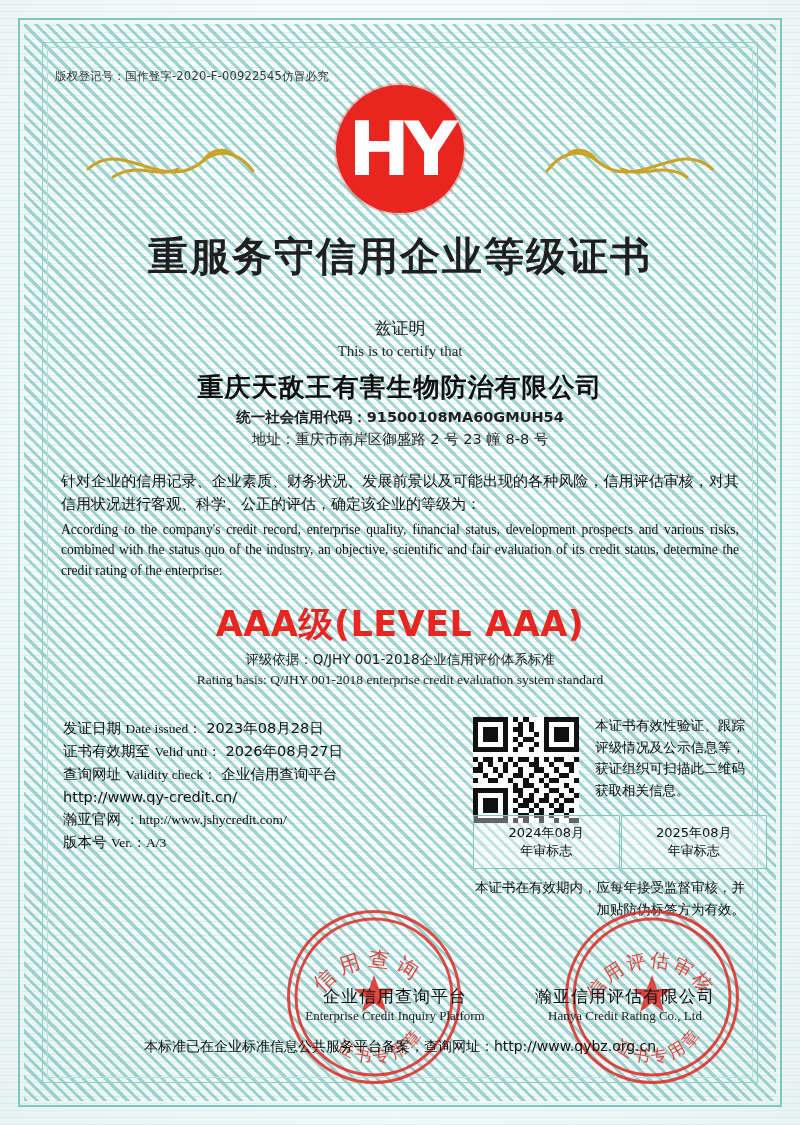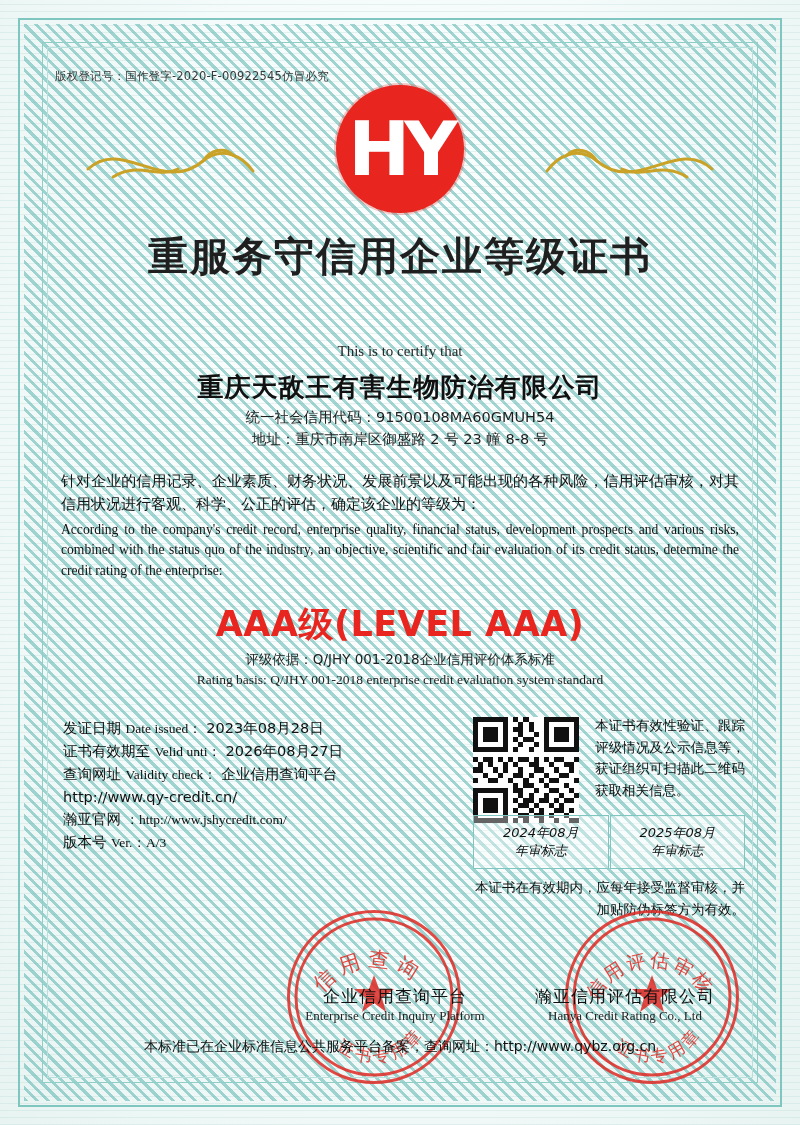--- a/index.html
+++ b/index.html
@@ -182,20 +182,21 @@
     font-family: "DejaVu Sans", sans-serif;
   }
   .usci {
     position: absolute;
     top: 353px;
     left: 0; right: 0;
     text-align: center;
     font-size: 14.5px;
     color: #1f1f1f;
     font-family: "DejaVu Sans", sans-serif;
+    font-weight: bold;
   }
   .address {
     position: absolute;
     top: 375px;
     left: 0; right: 0;
     text-align: center;
     font-size: 14.5px;
     color: #1f1f1f;
     font-family: "DejaVu Sans", sans-serif;
   }
@@ -284,24 +285,23 @@
     line-height: 1.6;
     color: #111;
     text-align: justify;
     font-family: "DejaVu Sans", sans-serif;
   }
 
   .seal-boxes {
     position: absolute;
     top: 760px;
     left: 418px;
-    width: 272px;
+    width: 294px;
     display: flex;
     gap: 1px;
-    font-style: italic;
   }
   .seal-box {
     flex: 1;
     border: 1px solid #7fc6c0;
     height: 52px;
     display: flex;
     flex-direction: column;
     align-items: center;
     justify-content: center;
     font-size: 13px;
@@ -403,20 +403,21 @@
           <path d="M205,42 C170,10 130,68 90,34 C70,18 50,30 40,44"></path>
           <path d="M180,50 C155,34 135,52 115,42"></path>
           <path d="M90,34 C82,22 68,20 60,28"></path>
         </g>
       </svg>
       <div class="emblem">HY</div>
     </div>
 
     <div class="title-cn">重服务守信用企业等级证书</div>
 
+    <div class="certify-cn">兹证明</div>
     <div class="certify-en">This is to certify that</div>
 
     <div class="company">重庆天敌王有害生物防治有限公司</div>
     <div class="usci">统一社会信用代码：91500108MA60GMUH54</div>
     <div class="address">地址：重庆市南岸区御盛路 2 号 23 幢 8-8 号</div>
 
     <div class="body-cn">针对企业的信用记录、企业素质、财务状况、发展前景以及可能出现的各种风险，信用评估审核，对其信用状况进行客观、科学、公正的评估，确定该企业的等级为：</div>
     <div class="body-en">According to the company's credit record, enterprise quality, financial status, development prospects and various risks, combined with the status quo of the industry, an objective, scientific and fair evaluation of its credit status, determine the credit rating of the enterprise:</div>
 
     <div class="level">AAA级(LEVEL AAA)</div>

